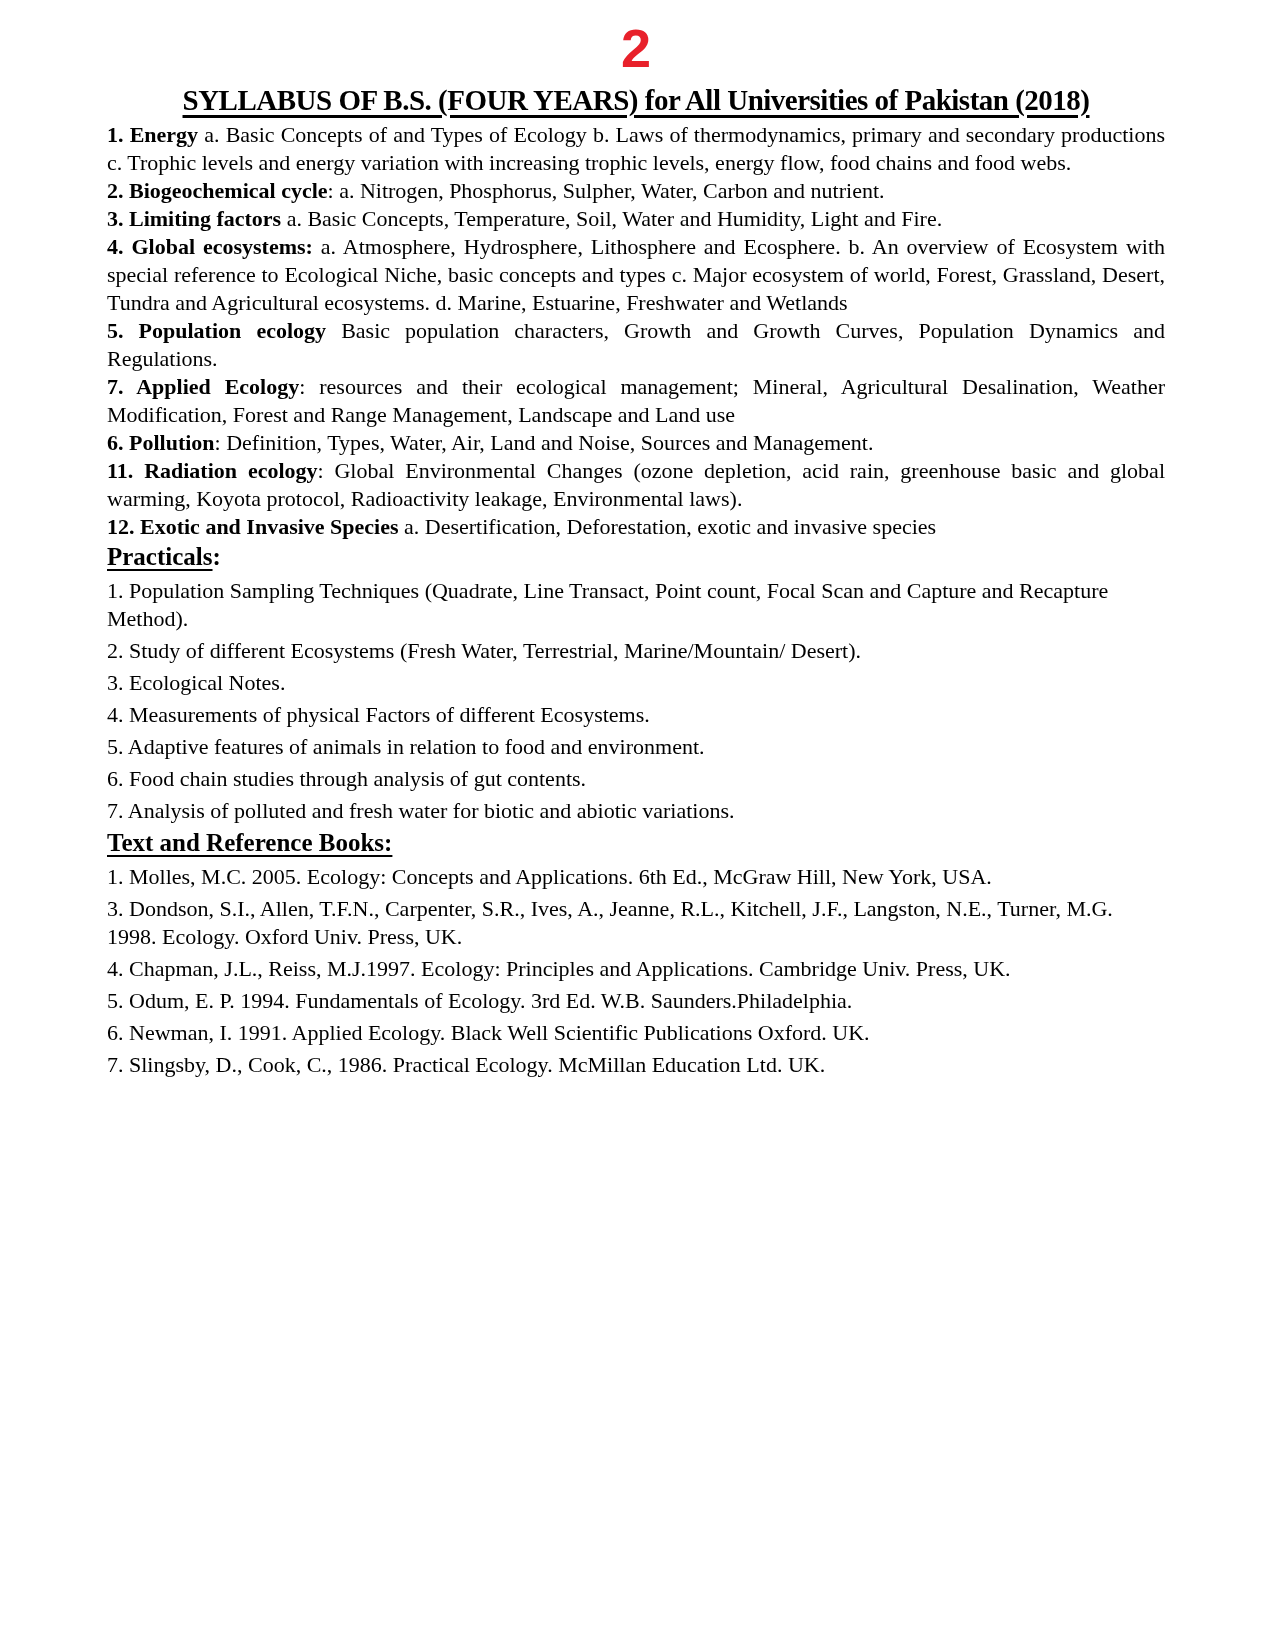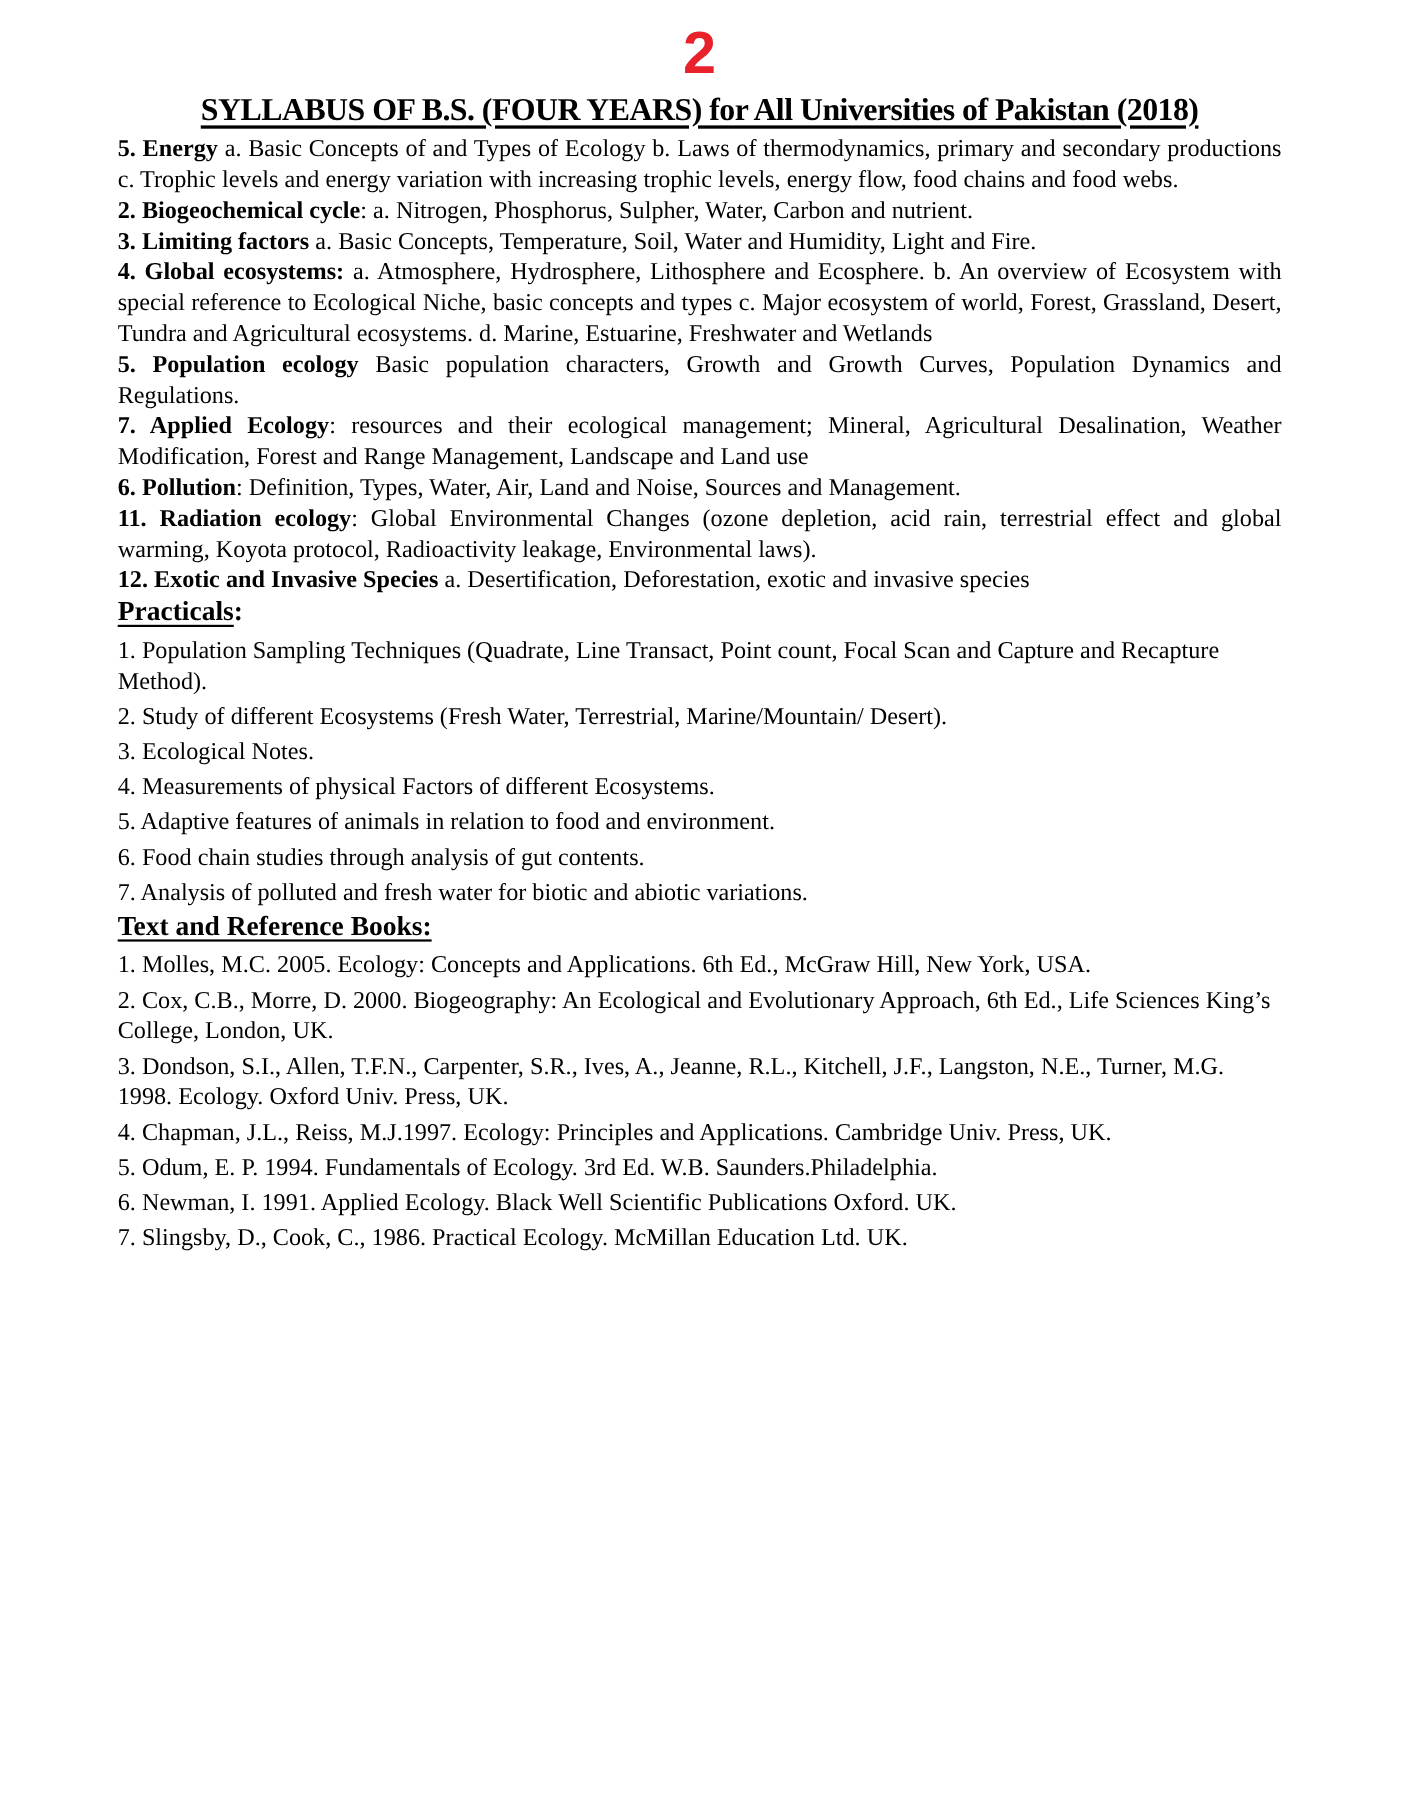--- a/index.html
+++ b/index.html
@@ -70,48 +70,47 @@
 </head>
 <body>
 
 <div class="page">
 
   <div class="page-number">2</div>
 
   <div class="doc-title">SYLLABUS OF B.S. (FOUR YEARS) for All Universities of Pakistan (2018)</div>
 
   <div class="syllabus">
-    <p><span class="lead">5. Energy</span><span> a. Basic Concepts of and Types of Ecology b. Laws of thermodynamics, primary and secondary productions c. Trophic levels and energy variation with increasing trophic levels, energy flow, food chains and food webs.</span></p>
+    <p><span class="lead">1. Energy</span><span> a. Basic Concepts of and Types of Ecology b. Laws of thermodynamics, primary and secondary productions c. Trophic levels and energy variation with increasing trophic levels, energy flow, food chains and food webs.</span></p>
     <p><span class="lead">2. Biogeochemical cycle</span><span>: a. Nitrogen, Phosphorus, Sulpher, Water, Carbon and nutrient.</span></p>
     <p><span class="lead">3. Limiting factors</span><span> a. Basic Concepts, Temperature, Soil, Water and Humidity, Light and Fire.</span></p>
     <p><span class="lead">4. Global ecosystems:</span><span> a. Atmosphere, Hydrosphere, Lithosphere and Ecosphere. b. An overview of Ecosystem with special reference to Ecological Niche, basic concepts and types c. Major ecosystem of world, Forest, Grassland, Desert, Tundra and Agricultural ecosystems. d. Marine, Estuarine, Freshwater and Wetlands</span></p>
     <p><span class="lead">5. Population ecology</span><span> Basic population characters, Growth and Growth Curves, Population Dynamics and Regulations.</span></p>
     <p><span class="lead">7. Applied Ecology</span><span>: resources and their ecological management; Mineral, Agricultural Desalination, Weather Modification, Forest and Range Management, Landscape and Land use</span></p>
     <p><span class="lead">6. Pollution</span><span>: Definition, Types, Water, Air, Land and Noise, Sources and Management.</span></p>
-    <p><span class="lead">11. Radiation ecology</span><span>: Global Environmental Changes (ozone depletion, acid rain, terrestrial effect and global warming, Koyota protocol, Radioactivity leakage, Environmental laws).</span></p>
+    <p><span class="lead">11. Radiation ecology</span><span>: Global Environmental Changes (ozone depletion, acid rain, greenhouse basic and global warming, Koyota protocol, Radioactivity leakage, Environmental laws).</span></p>
     <p><span class="lead">12. Exotic and Invasive Species</span><span> a. Desertification, Deforestation, exotic and invasive species</span></p>
   </div>
 
   <div class="section-heading"><span class="underlined">Practicals</span><span>:</span></div>
 
   <div class="plain-list">
     <p>1. Population Sampling Techniques (Quadrate, Line Transact, Point count, Focal Scan and Capture and Recapture Method).</p>
     <p>2. Study of different Ecosystems (Fresh Water, Terrestrial, Marine/Mountain/ Desert).</p>
     <p>3. Ecological Notes.</p>
     <p>4. Measurements of physical Factors of different Ecosystems.</p>
     <p>5. Adaptive features of animals in relation to food and environment.</p>
     <p>6. Food chain studies through analysis of gut contents.</p>
     <p>7. Analysis of polluted and fresh water for biotic and abiotic variations.</p>
   </div>
 
   <div class="section-heading"><span class="underlined">Text and Reference Books:</span></div>
 
   <div class="plain-list">
     <p>1. Molles, M.C. 2005. Ecology: Concepts and Applications. 6th Ed., McGraw Hill, New York, USA.</p>
-    <p>2. Cox, C.B., Morre, D. 2000. Biogeography: An Ecological and Evolutionary Approach, 6th Ed., Life Sciences King’s College, London, UK.</p>
     <p>3. Dondson, S.I., Allen, T.F.N., Carpenter, S.R., Ives, A., Jeanne, R.L., Kitchell, J.F., Langston, N.E., Turner, M.G. 1998. Ecology. Oxford Univ. Press, UK.</p>
     <p>4. Chapman, J.L., Reiss, M.J.1997. Ecology: Principles and Applications. Cambridge Univ. Press, UK.</p>
     <p>5. Odum, E. P. 1994. Fundamentals of Ecology. 3rd Ed. W.B. Saunders.Philadelphia.</p>
     <p>6. Newman, I. 1991. Applied Ecology. Black Well Scientific Publications Oxford. UK.</p>
     <p>7. Slingsby, D., Cook, C., 1986. Practical Ecology. McMillan Education Ltd. UK.</p>
   </div>
 
 </div>
 
 </body></html>

